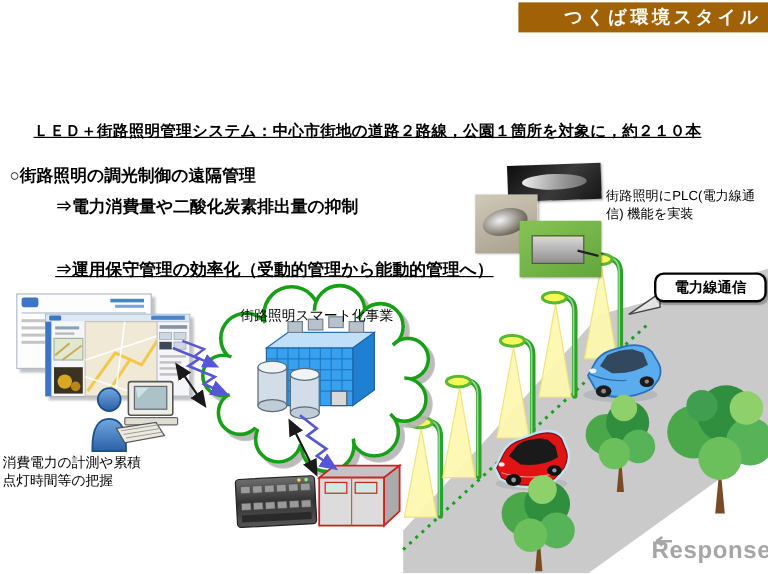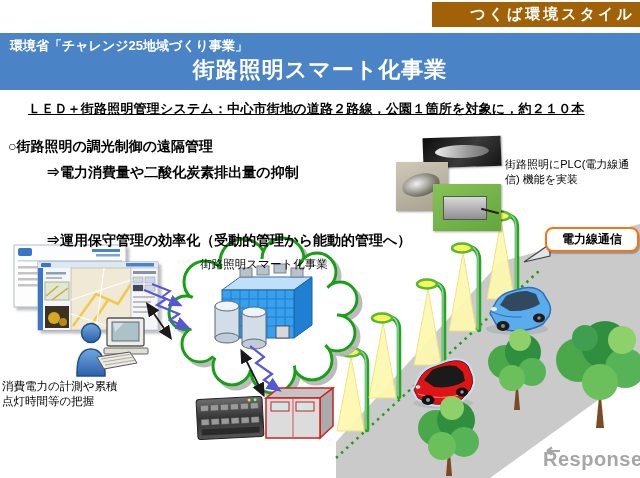--- a/index.html
+++ b/index.html
@@ -11,41 +11,41 @@
          font-family:"Liberation Serif",serif;font-weight:bold;font-size:15px;letter-spacing:3px;
          display:flex;align-items:center;justify-content:center;}
   #band{left:0;top:33px;width:640px;height:57px;background:#4a84c6;color:#fff;}
   #band-sub{left:10px;top:4px;font-size:13px;font-weight:bold;position:absolute;white-space:nowrap;}
   #band-title{left:0;top:22px;width:100%;text-align:center;font-size:22px;font-weight:bold;position:absolute;letter-spacing:1px;}
   
   #lead{left:4px;top:100px;width:634px;font-size:13px;font-weight:bold;color:#000;
         text-decoration:underline;white-space:nowrap;letter-spacing:0.2px;margin-left:24px;}
   
   .bullet{font-size:14px;font-weight:bold;color:#000;white-space:nowrap;}
-  #b0{left:8px;top:138px;} #b1{left:46px;top:164px;} #b2{left:8px;top:190px;} #b3{left:46px;top:232px;}
+  #b0{left:8px;top:138px;} #b1{left:46px;top:164px;} #b2{left:8px;top:190px;} #b3{left:46px;top:216px;text-decoration:underline;}
   
   .photo{box-shadow:1px 1px 2px rgba(0,0,0,.35);}
   #photo-led{left:423px;top:137px;width:78px;height:30px;background:linear-gradient(135deg,#0d0d0d,#3a3a3a 55%,#151515);transform:rotate(-2deg);}
   #photo-led .swoosh{position:absolute;left:12px;top:8px;width:54px;height:13px;border-radius:50%;
         background:linear-gradient(100deg,#efefef,#9a9a9a 60%,#6f6f6f);}
   #photo-lamp{left:396px;top:162px;width:52px;height:49px;background:linear-gradient(160deg,#cfc9b8,#a79f8c);}
   #photo-lamp .reflector{position:absolute;left:6px;top:12px;width:38px;height:22px;border-radius:50%;
         background:radial-gradient(ellipse at 40% 40%,#f2f2f2,#7e7a6e 60%,#3c3a32);transform:rotate(-14deg);}
   #photo-plc{left:433px;top:184px;width:68px;height:47px;background:linear-gradient(150deg,#86c355,#63a63c);}
   #photo-plc .box{position:absolute;left:10px;top:12px;width:42px;height:22px;background:linear-gradient(#d9d9d9,#8f8f8f);
         border:1px solid #555;}
   #photo-plc .cable{position:absolute;left:48px;top:26px;width:18px;height:2px;background:#222;transform:rotate(14deg);}
   
   .small-label{font-size:11px;font-weight:normal;color:#000;line-height:1.32;}
   #plc-note{left:505px;top:157px;width:131px;}
   #cloud-label{left:184px;top:257px;width:160px;text-align:center;font-size:11.5px;}
   #smart-label{left:198px;top:444px;width:145px;text-align:center;}
   #monitor-label{left:2px;top:379px;width:118px;font-size:11.5px;}
   
-  #callout{left:545px;top:227px;width:90px;height:21px;border:2px solid #f97316;border-radius:8px;background:#fff;
+  #callout{left:545px;top:227px;width:90px;height:21px;border:2px solid #000000;border-radius:8px;background:#fff;
         display:flex;align-items:center;justify-content:center;font-size:12px;font-weight:bold;
         box-shadow:1px 2px 1px rgba(0,0,0,.25);}
   
   #logo{left:543px;top:448px;color:#a6a6a6;font-size:20px;letter-spacing:.5px;font-weight:bold;}
   svg{display:block;}
 </style>
 </head>
 <body>
 
 <div id="slide">
@@ -322,24 +322,20 @@
     </g>
 
     <polygon points="480,202 505,212 480,210" fill="#3a3a3a"></polygon>
 
     <polygon points="550,244 550,256 524,262" fill="#e4e4e4" stroke="#444" stroke-width="1.2"></polygon>
 
     <path d="M560,451 H547 M547,451 l5,-3.5 M547,451 l5,3.5" stroke="#a6a6a6" stroke-width="2.2" fill="none"></path>
   </svg>
 
   <div class="abs" id="badge">つくば環境スタイル</div>
-  <div class="abs" id="band">
-    <div id="band-sub">環境省「チャレンジ25地域づくり事業」</div>
-    <div id="band-title">街路照明スマート化事業</div>
-  </div>
 
   <div class="abs" id="lead">ＬＥＤ＋街路照明管理システム：中心市街地の道路２路線，公園１箇所を対象に，約２１０本</div>
 
   <div class="abs bullet" id="b0">○街路照明の調光制御の遠隔管理</div>
   <div class="abs bullet" id="b1">⇒電力消費量や二酸化炭素排出量の抑制</div>
   <div class="abs bullet" id="b3">⇒運用保守管理の効率化（受動的管理から能動的管理へ）</div>
 
   <div class="abs photo" id="photo-led">
     <div class="swoosh"></div>
   </div>

